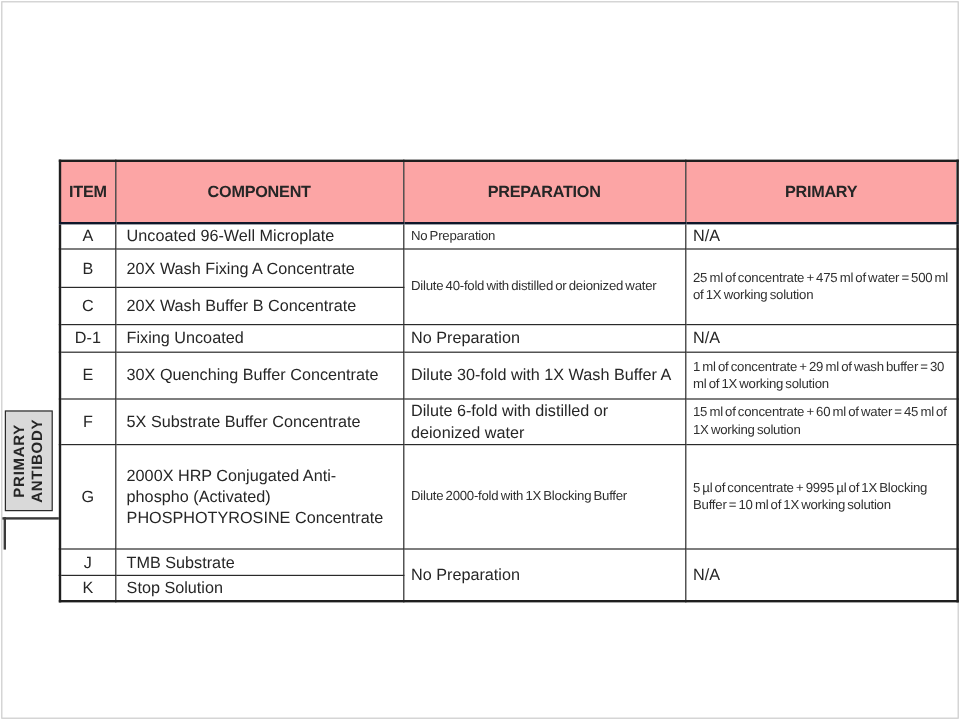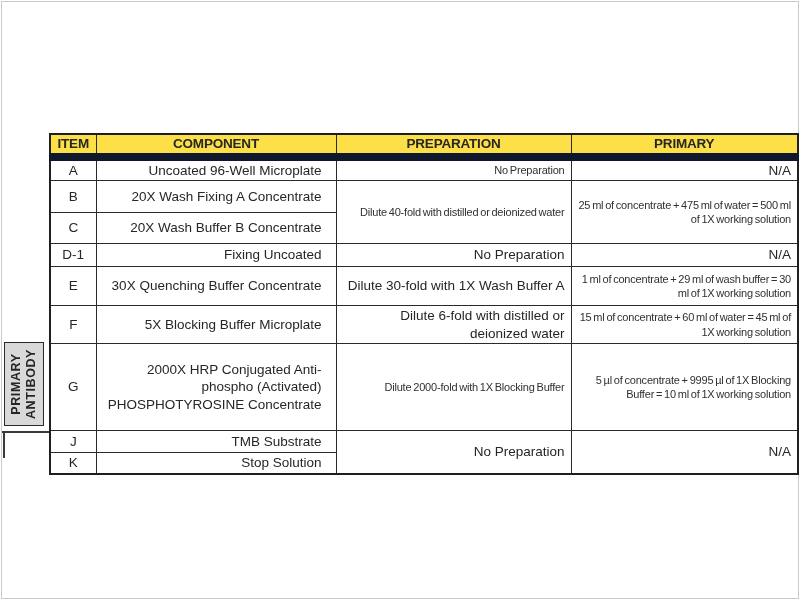--- a/index.html
+++ b/index.html
@@ -3,23 +3,23 @@
 <meta charset="utf-8">
 <style>
   html,body { margin:0; padding:0; width:800px; height:600px; background:#fff;
               font-family:"Liberation Sans", sans-serif; overflow:hidden; }
   .page { position:absolute; left:1px; top:1px; width:796px; height:596px;
           border:1px solid #cbcbcb; background:#fff; }
   .tbl-wrap { position:absolute; left:47px; top:131px; }
   table { border-collapse:collapse; table-layout:fixed; width:748px;
           border:2px solid #1f1f1f; }
   td, th { border:1.5px solid #2a2a2a; padding:1px 6px; vertical-align:middle;
-           color:#262626; font-size:13.5px; line-height:1.3; overflow:hidden;text-align:right; }
-  th { background:#fde047; font-weight:bold; text-align:center; font-size:13.5px;
-       letter-spacing:-0.2px; border-bottom:8px solid #0f172a; padding:0 4px; }
+           color:#262626; font-size:13.5px; line-height:1.3; overflow:hidden; }
+  th { background:#fca5a5; font-weight:bold; text-align:center; font-size:13.5px;
+       letter-spacing:-0.2px; border-bottom:2px solid #0f172a; padding:16px 4px; }
   td.item { text-align:center; padding:1px 2px; }
   td.comp { padding-left:9px; padding-right:14px; }
   .condensed { font-size:11px; letter-spacing:-0.2px; word-spacing:-1px; color:#303030; }
   .side-label { position:absolute; left:2px; top:340px; width:40px; height:84px;
                 background:#d9d9d9; border:1.5px solid #2a2a2a; display:flex;
                 align-items:center; justify-content:center; box-sizing:border-box; }
   .side-label-inner { transform:rotate(-90deg); font-weight:bold; font-size:12.5px;
                       letter-spacing:0.6px; line-height:15px; text-align:center;
                       white-space:nowrap; color:#262626; }
   .stub-h { position:absolute; left:0; top:429px; width:47px; height:2px; background:#3a3a3a; }
@@ -79,21 +79,21 @@
           <td>N/A</td>
         </tr>
         <tr style="height:39px">
           <td class="item">E</td>
           <td class="comp">30X Quenching Buffer Concentrate</td>
           <td>Dilute 30-fold with 1X Wash Buffer A</td>
           <td class="condensed">1 ml of concentrate + 29 ml of wash buffer = 30 ml of 1X working solution</td>
         </tr>
         <tr style="height:38px">
           <td class="item">F</td>
-          <td class="comp">5X Blocking Buffer Microplate</td>
+          <td class="comp">5X Substrate Buffer Concentrate</td>
           <td>Dilute 6-fold with distilled or deionized water</td>
           <td class="condensed">15 ml of concentrate + 60 ml of water = 45 ml of 1X working solution</td>
         </tr>
         <tr style="height:87px">
           <td class="item">G</td>
           <td class="comp">2000X HRP Conjugated Anti-phospho (Activated) PHOSPHOTYROSINE Concentrate</td>
           <td class="condensed">Dilute 2000-fold with 1X Blocking Buffer</td>
           <td class="condensed">5 µl of concentrate + 9995 µl of 1X Blocking Buffer = 10 ml of 1X working solution</td>
         </tr>
         <tr style="height:22px">

